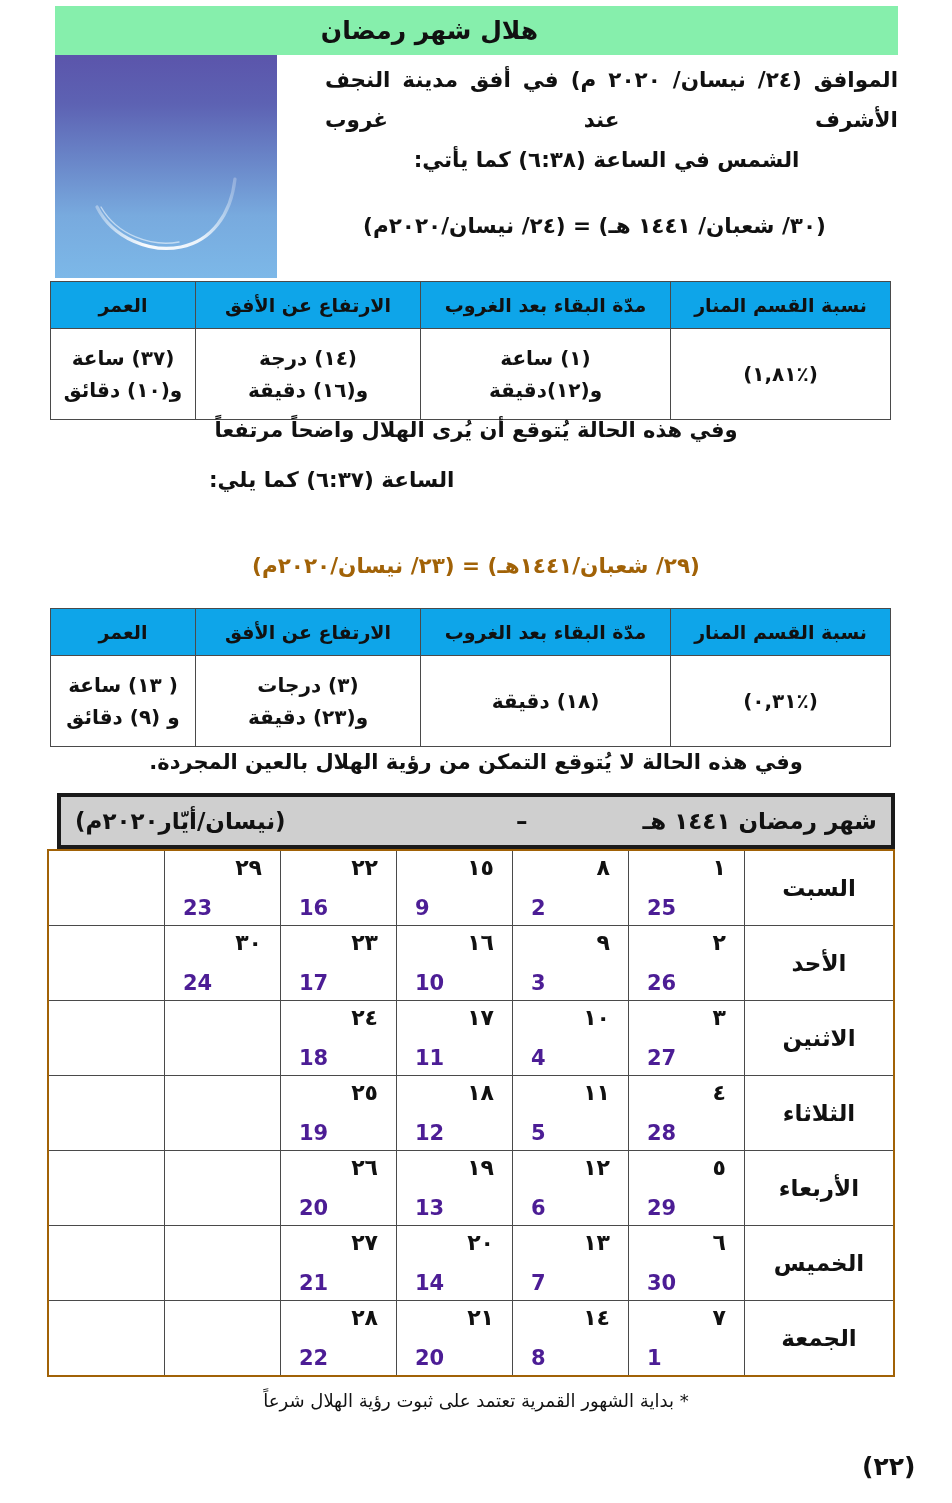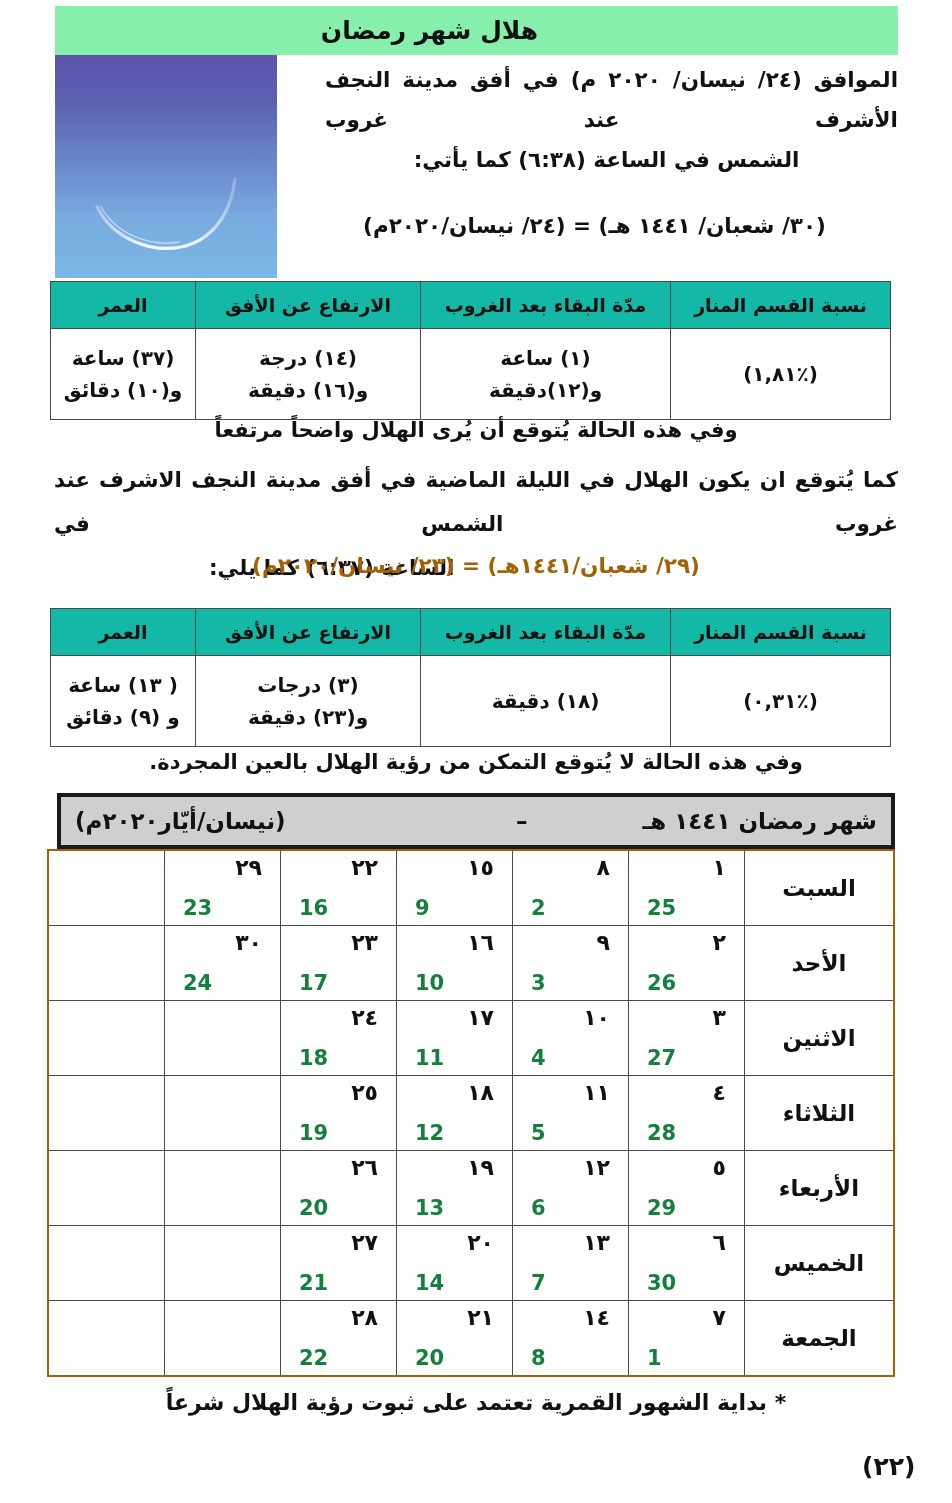--- a/index.html
+++ b/index.html
@@ -87,21 +87,21 @@
   .data-table.t1 { top: 281px; }
   .data-table.t2 { top: 608px; }
   .data-table th, .data-table td {
     border: 1.5px solid #4a4a4a;
     text-align: center;
     vertical-align: middle;
     font-weight: bold;
     color: #111;
   }
   .data-table th {
-    background: #14b8a6;
+    background: #0ea5e9;
     font-size: 19px;
     height: 42px;
     padding: 2px 4px;
   }
   .data-table td {
     background: #ffffff;
     font-size: 20px;
     line-height: 32px;
     height: 82px;
     padding: 4px 6px;
@@ -221,34 +221,34 @@
     font-size: 22px;
     font-weight: bold;
     color: #111;
   }
   td.daycell .greg {
     position: absolute;
     bottom: 5px;
     left: 18px;
     font-size: 21px;
     font-weight: bold;
-    color: #15803d;
+    color: #4c1d95;
     direction: ltr;
     margin-top: 16px;
   }
 
   
   .footnote {
     position: absolute;
     top: 1390px;
     right: 54px;
     width: 844px;
     text-align: center;
-    font-size: 22px;
-    font-weight: bold;
+    font-size: 18px;
+    font-weight: normal;
     color: #111;
   }
   .page-number {
     position: absolute;
     top: 1452px;
     left: 862px;
     font-size: 25px;
     font-weight: bold;
     color: #111;
     text-align: center;
@@ -314,21 +314,20 @@
         <span class="cell-line">(٣٧) ساعة</span>
         <span class="cell-line">و(١٠) دقائق</span>
       </td>
     </tr>
   </tbody>
 </table>
 
 <div class="mid-note-1">وفي هذه الحالة يُتوقع أن يُرى الهلال واضحاً مرتفعاً</div>
 
 <div class="mid-para">
-  <span class="ml1">كما يُتوقع ان  يكون الهلال في الليلة الماضية في أفق مدينة النجف الاشرف عند غروب الشمس في</span>
   <span class="ml2">الساعة (٦:٣٧) كما يلي:</span>
 </div>
 <div class="date-eq-2">(٢٩/ شعبان/١٤٤١هـ) = (٢٣/ نيسان/٢٠٢٠م)</div>
 
 <table class="data-table t2">
   <colgroup>
     <col class="col-lit">
       <col class="col-stay">
       <col class="col-alt">
       <col class="col-age">

